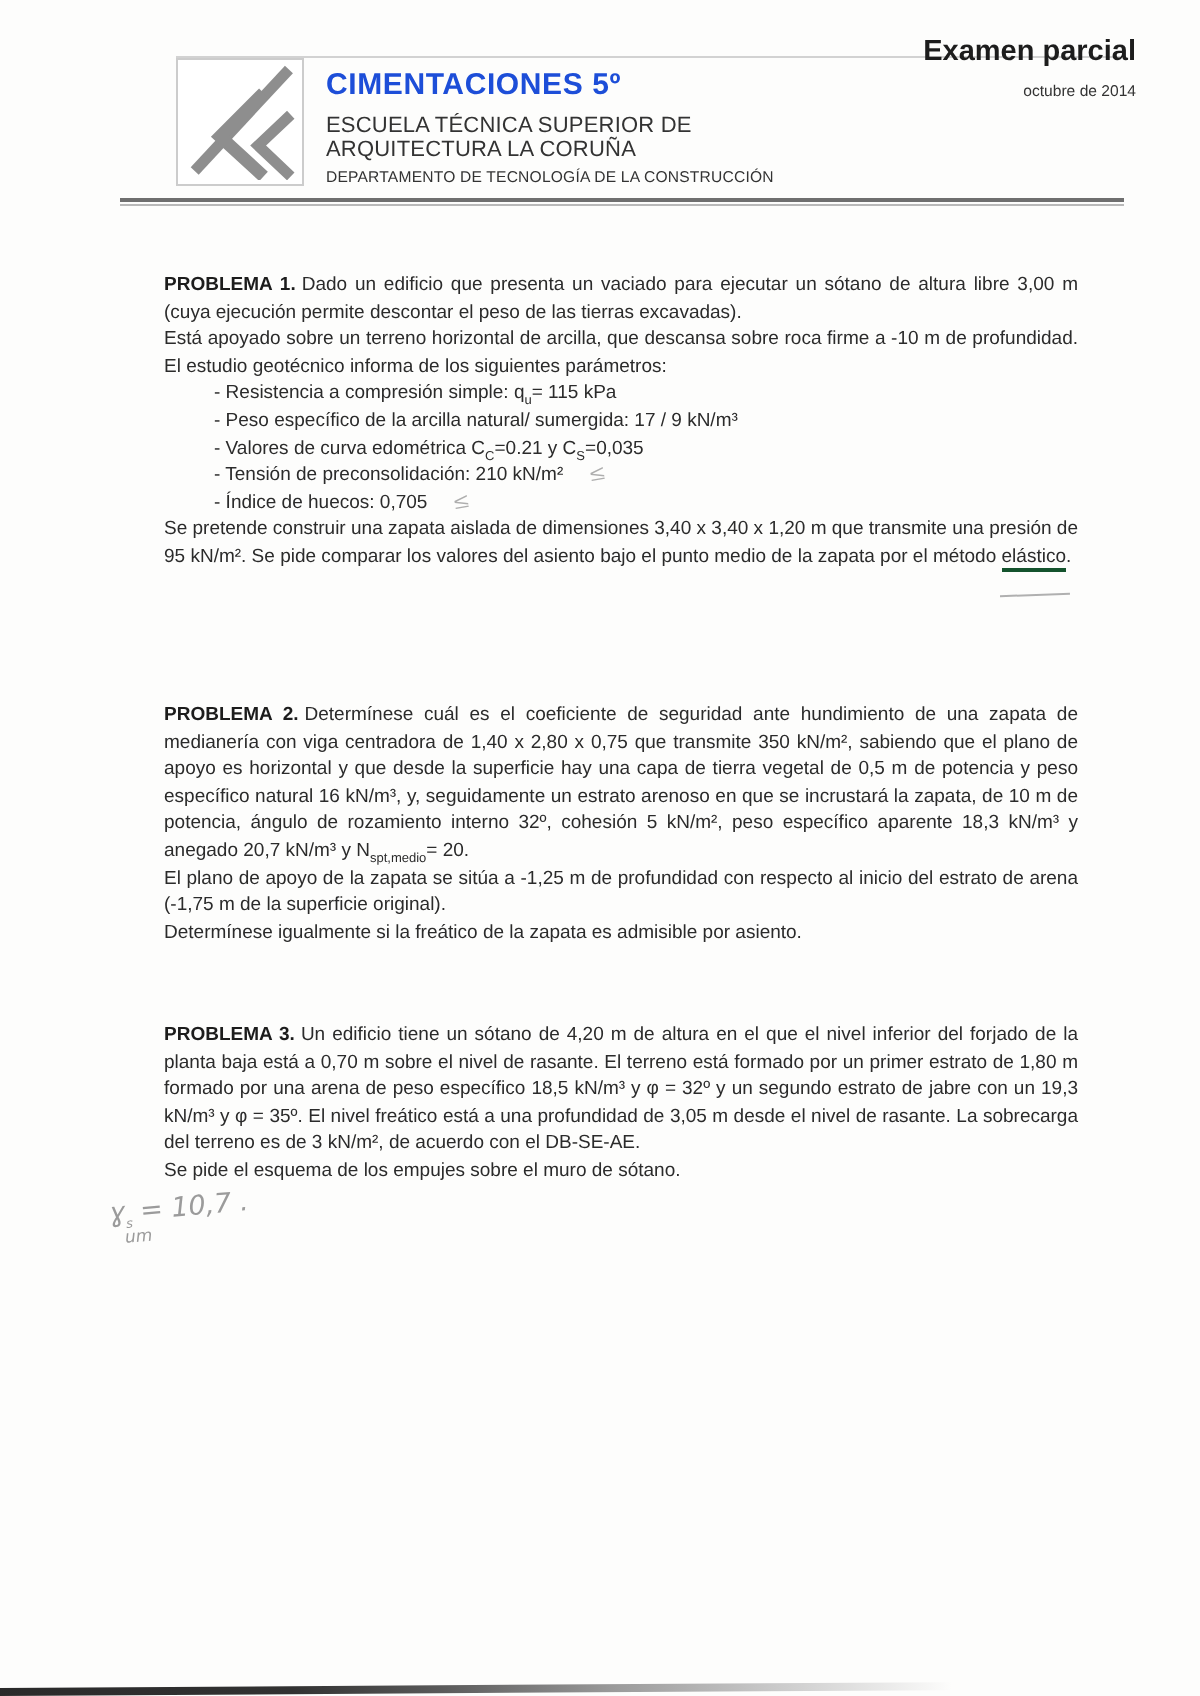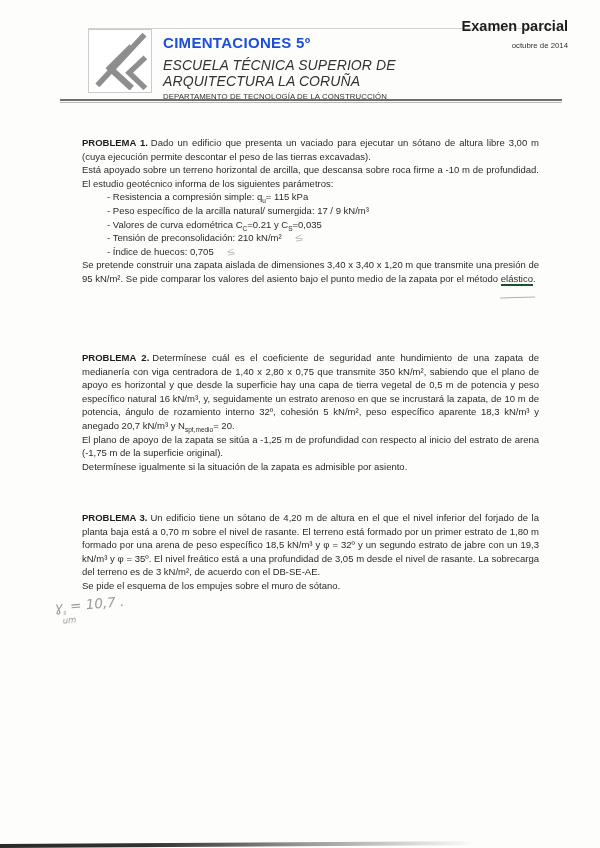--- a/index.html
+++ b/index.html
@@ -25,21 +25,21 @@
     position: absolute; top: 29px; left: 88px;
     width: 64px; height: 64px;
     background: #fff;
     border: 1px solid #cccccc;
     display: flex; align-items: center; justify-content: center;
   }
   .title-block { position: absolute; top: 34px; left: 163px; width: 260px; }
   .course-title {
     font-size: 15px; font-weight: bold; color: #1d4ed8; letter-spacing: 0.3px;
   }
-  .school-name { font-size: 14px; color: #333; margin-top: 6px; letter-spacing: 0.1px; font-style: italic; }
+  .school-name { font-size: 11px; color: #333; margin-top: 6px; letter-spacing: 0.1px; }
   .dept-name   { font-size: 7.8px; color: #333; margin-top: 2.5px; letter-spacing: 0.1px; }
   .exam-block { position: absolute; top: 18px; left: 428px; width: 140px; text-align: right; }
   .exam-type { font-size: 14.5px; font-weight: bold; color: #1d1d1d; }
   .exam-date { font-size: 7.8px; color: #333; margin-top: 7px; }
   .header-rule {
     position: absolute; top: 99px; left: 60px; width: 502px; height: 4px;
     border-top: 2px solid #6f6f6f;
     border-bottom: 1px solid #b9b9b9;
   }
 
@@ -137,21 +137,21 @@
       <div class="bullet-item"><span>- Índice de huecos: 0,705</span><span class="pencil-check">≤</span></div>
     </div>
     <p>Se pretende construir una zapata aislada de dimensiones 3,40 x 3,40 x 1,20 m que transmite una presión de 95 kN/m². Se pide comparar los valores del asiento bajo el punto medio de la zapata por el método <span class="u-pencil">elástico</span>.</p>
   </div>
 
   <div class="pencil-dash"></div>
 
   <div class="problem" id="problem-2">
     <p><strong>PROBLEMA 2.</strong><span>Determínese cuál es el coeficiente de seguridad ante hundimiento de una zapata de medianería con viga centradora de 1,40 x 2,80 x 0,75 que transmite 350 kN/m², sabiendo que el plano de apoyo es horizontal y que desde la superficie hay una capa de tierra vegetal de 0,5 m de potencia y peso específico natural 16 kN/m³, y, seguidamente un estrato arenoso en que se incrustará la zapata, de 10 m de potencia, ángulo de rozamiento interno 32º, cohesión 5 kN/m², peso específico aparente 18,3 kN/m³ y anegado 20,7 kN/m³ y N<sub>spt,medio</sub>= 20.</span></p>
     <p>El plano de apoyo de la zapata se sitúa a -1,25 m de profundidad con respecto al inicio del estrato de arena (-1,75 m de la superficie original).</p>
-    <p class="no-justify">Determínese igualmente si la situación de la zapata es admisible por asiento.</p>
+    <p class="no-justify">Determínese igualmente si la freático de la zapata es admisible por asiento.</p>
   </div>
 
   <div class="problem" id="problem-3">
     <p><strong>PROBLEMA 3.</strong><span>Un edificio tiene un sótano de 4,20 m de altura en el que el nivel inferior del forjado de la planta baja está a 0,70 m sobre el nivel de rasante. El terreno está formado por un primer estrato de 1,80 m formado por una arena de peso específico 18,5 kN/m³ y φ = 32º y un segundo estrato de jabre con un 19,3 kN/m³ y φ = 35º. El nivel freático está a una profundidad de 3,05 m desde el nivel de rasante. La sobrecarga del terreno es de 3 kN/m², de acuerdo con el DB-SE-AE.</span></p>
     <p class="no-justify">Se pide el esquema de los empujes sobre el muro de sótano.</p>
   </div>
 
   <div class="handwritten-note">
     <span>ɣ<sub>s</sub> = 10,7 .</span>
     <span class="note-sub">um</span>

